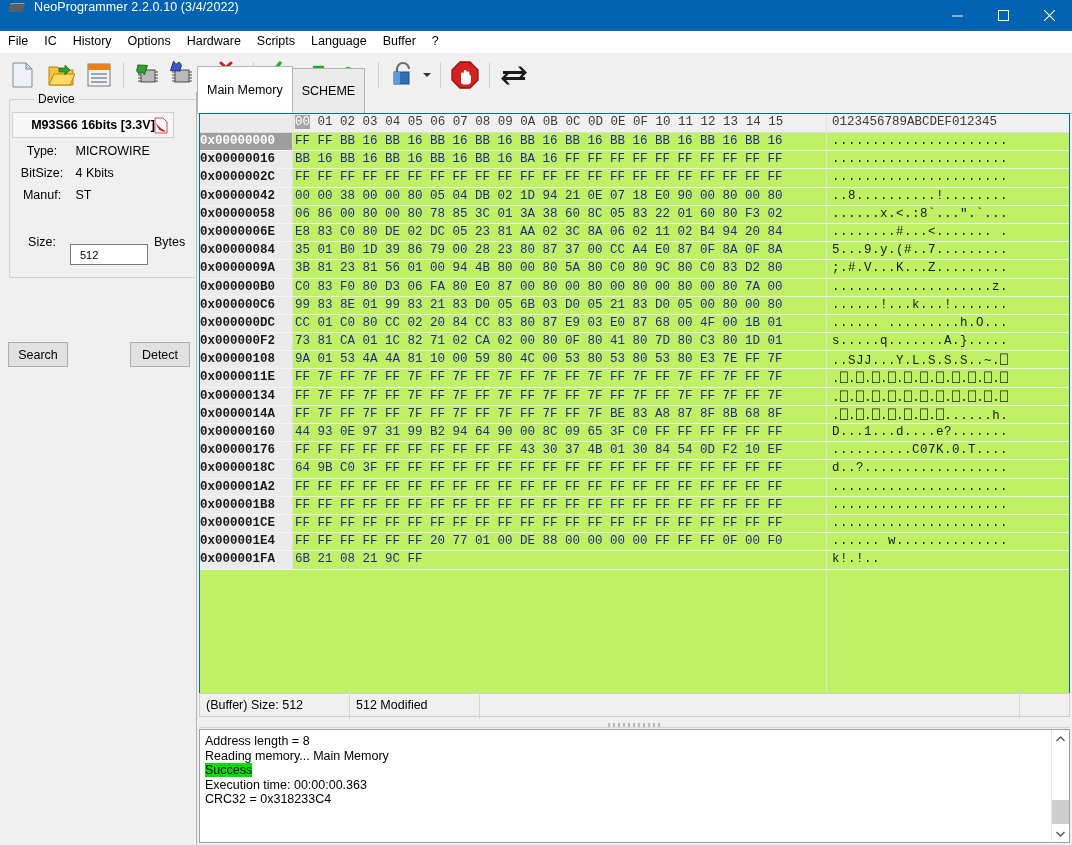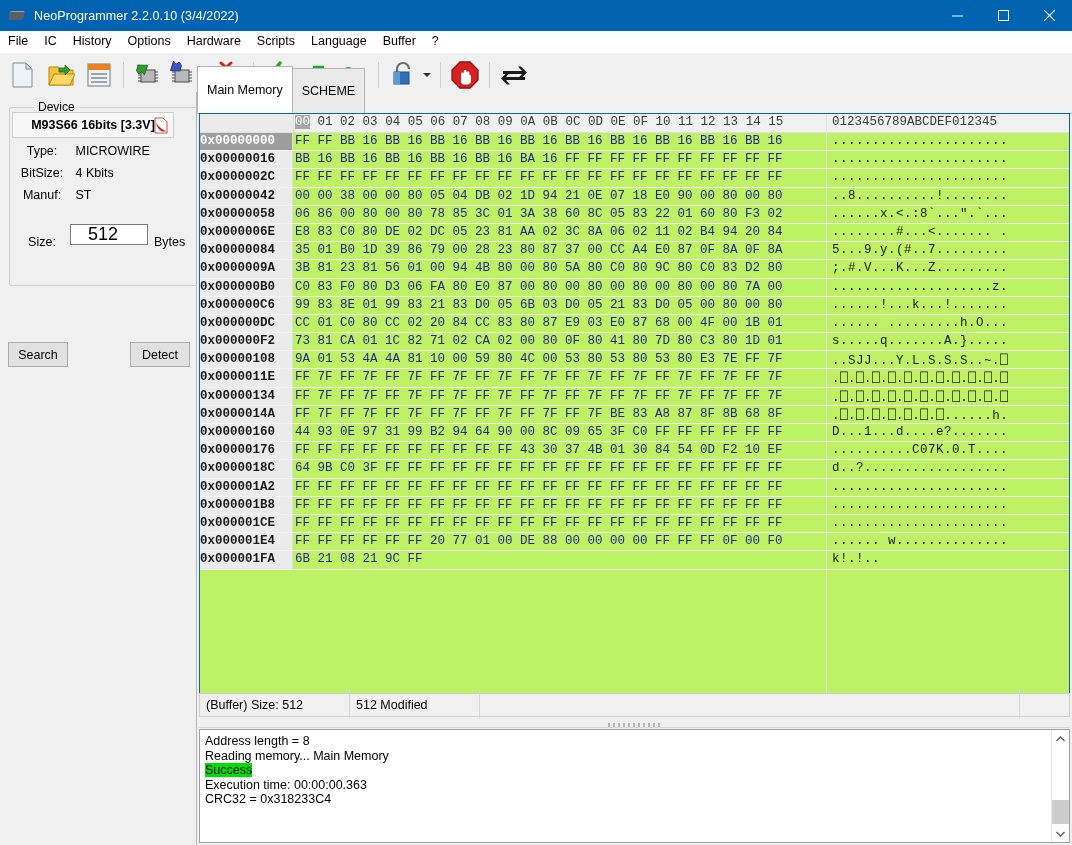--- a/index.html
+++ b/index.html
@@ -7,21 +7,21 @@
     width:1072px;height:845px;overflow:hidden;
     background:#f0f0f0;
     font-family:"Liberation Sans", sans-serif;
     font-size:12px;color:#000;
     -webkit-font-smoothing:none;
   }
   .app{position:relative;width:1072px;height:845px;background:#f0f0f0;}
 
   
   .titlebar{
-    height:31px;background:#0063b1;display:flex;align-items:center;
+    height:31px;background:#0063b1;display:flex;
     position:relative;
   }
   .title-icon{
     width:16px;height:16px;margin-left:9px;margin-right:9px;
     position:relative;flex:none;
   }
   .title-icon .chip{
     position:absolute;left:0;top:3px;width:15px;height:9px;
     background:#5a5f66;border-radius:2px;transform:skewX(-12deg);
     box-shadow:inset 0 1px 0 #9aa0a8;
@@ -52,37 +52,37 @@
 
   
   .content{position:absolute;left:0;top:92px;right:0;bottom:0;}
 
   
   .leftpanel{
     position:absolute;left:0;top:0;width:196px;bottom:0;background:#f0f0f0;
     border-right:1px solid #b4b4b4;
   }
   .groupbox{
-    position:absolute;left:7px;top:8px;width:180px;height:172px;
+    position:absolute;left:7px;top:0;width:180px;height:172px;
     border:1px solid #d0d0d0;border-radius:2px;padding-left:24px;
   }
   .groupbox legend{font-size:12px;padding:0 4px;color:#000;}
   .devname{
     position:absolute;left:12px;top:20px;width:160px;height:24px;
     background:#f7f7f7;border:1px solid #cfcfcf;
     display:flex;align-items:center;justify-content:center;
     font-weight:bold;font-size:12.5px;
   }
   .pdficon{position:absolute;right:5px;top:4px;width:14px;height:17px;}
   .devrow{position:absolute;left:12px;font-size:12.5px;text-align:center;}
   .devrow .lbl{display:inline-block;width:60px;}
   .sizeinput{
-    position:absolute;left:70px;top:132px;width:78px;height:21px;
+    position:absolute;left:70px;top:152px;width:78px;height:21px;
     border:1px solid #7a7a7a;background:#fff;font-family:"Liberation Sans",sans-serif;
-    font-size:18px;padding:0 17px;box-sizing:border-box;color:#000;
+    font-size:11px;padding:0 9px;box-sizing:border-box;color:#000;
   }
   .bytes-lbl{position:absolute;left:154px;top:143px;font-size:12.5px;}
   .btn{
     position:absolute;height:23px;background:#e1e1e1;border:1px solid #adadad;
     font-family:"Liberation Sans",sans-serif;font-size:12.5px;color:#000;
     display:flex;align-items:center;justify-content:center;
   }
 
   
   .rightarea{position:absolute;left:197px;top:0;right:0;bottom:0;background:#f0f0f0;}

